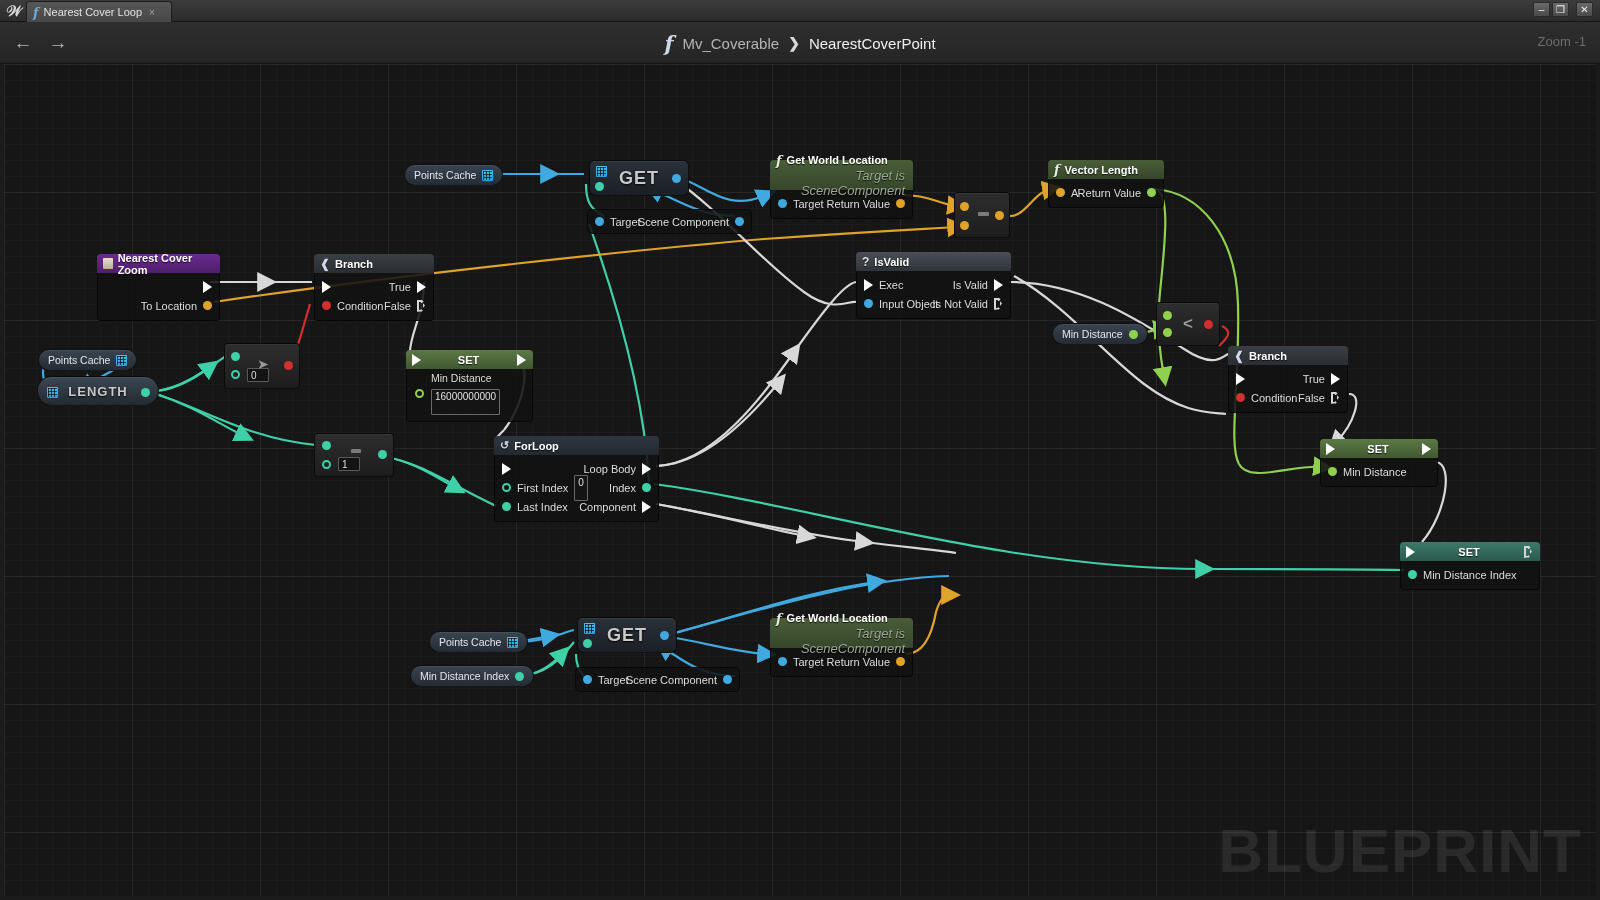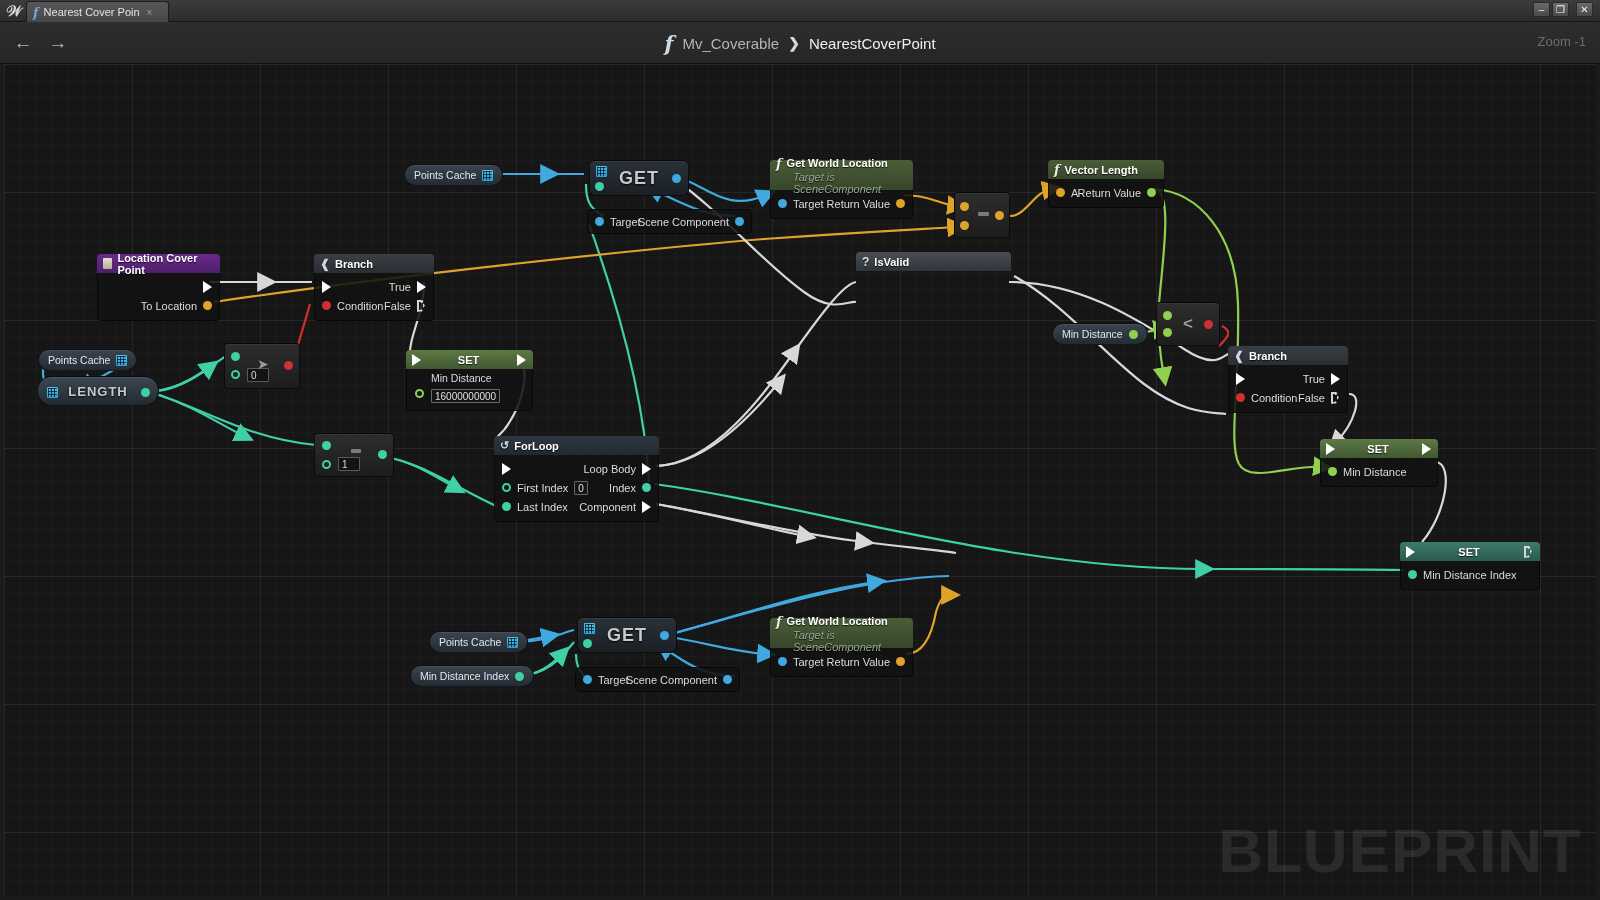--- a/index.html
+++ b/index.html
@@ -190,34 +190,34 @@
     display:flex; align-items:center; justify-content:center;
     color:#9a9a9a; font-size:17px; font-weight:bold;
   }
   .numfield{
     position:absolute; background:#131313; border:1px solid #5a5a5a;
     color:#dcdcdc; font-size:10px; padding:1px 3px; border-radius:1px;
     min-width:22px; height:14px; line-height:12px;
   }
   .valfield{
     background:#141414; border:1px solid #6a6a6a; color:#e0e0e0;
-    font-size:10px; padding:1px 3px; border-radius:1px; height:14px; line-height:12px;
+    font-size:10px; padding:1px 3px; border-radius:1px; height:26px; line-height:12px;
     display:inline-block;
   }
-  .subtitle{ font-size:11px; color:#9aa894; font-style:italic; font-weight:normal;}
+  .subtitle{ font-size:13px; color:#9aa894; font-style:italic; font-weight:normal;text-align:right;}
   .fnicon{ font-family:"DejaVu Serif", serif; font-style:italic; font-weight:bold; font-size:13px; color:#e7efe0;}
 </style>
 </head>
 <body>
 
 <div id="titlebar">
   <div id="ue-logo">𝒲</div>
   <div id="tab">
     <span class="fx">f</span>
-    <span class="tlabel">Nearest Cover Poin</span>
+    <span class="tlabel">Nearest Cover Loop</span>
     <span class="tclose">×</span>
   </div>
   <div class="wbtn" id="wmin">–</div>
   <div class="wbtn" id="wmax">❐</div>
   <div class="wbtn" id="wclose">✕</div>
 </div>
 
 <div id="toolbar">
   <div class="navarrow" id="nav-back">←</div>
   <div class="navarrow" id="nav-fwd">→</div>
@@ -332,21 +332,21 @@
 
       <path d="M660,572 C700,578 730,588 762,590" stroke="#3fa9e0" marker-end="url(#ab)"></path>
 
       <path d="M902,590 C920,590 928,570 932,548 C936,535 940,531 946,531" stroke="#e0a32a" marker-end="url(#av)"></path>
     </g>
   </svg>
 
   <div class="node" style="left:93px; top:190px; width:123px;">
     <div class="nhead head-purple">
       <span style="width:11px;height:11px;background:linear-gradient(#e8e0cf,#b9ad94);border-radius:1px;display:inline-block;"></span>
-      <span>Location Cover Point</span>
+      <span>Nearest Cover Zoom</span>
     </div>
     <div class="nbody">
       <div class="row">
         <span class="rgt">
             <span class="execout"></span>
           </span>
       </div>
       <div class="row">
         <span class="rgt">
           <span>To Location</span>
@@ -456,20 +456,42 @@
           <span class="pin fill" style="color:#8fd14f"></span>
         </span>
       </div>
     </div>
   </div>
 
   <div class="node" style="left:852px; top:188px; width:155px;">
     <div class="nhead head-isv">
       <span style="color:#e0e0e0;font-weight:bold;font-size:12px;">?</span>
       <span>IsValid</span>
+    </div>
+    <div class="nbody">
+      <div class="row">
+        <span class="lft">
+          <span class="execout"></span>
+          <span>Exec</span>
+        </span>
+        <span class="rgt">
+          <span>Is Valid</span>
+          <span class="execout"></span>
+        </span>
+      </div>
+      <div class="row">
+        <span class="lft">
+          <span class="pin fill" style="color:#3fa9e0"></span>
+          <span>Input Object</span>
+        </span>
+        <span class="rgt">
+          <span>Is Not Valid</span>
+          <span class="execoutline"></span>
+        </span>
+      </div>
     </div>
   </div>
 
   <div class="varpill" style="left:1048px; top:259px;">
     <span>Min Distance</span>
     <span class="pin fill" style="color:#8fd14f"></span>
   </div>
 
   <div class="opnode" style="left:1152px; top:238px; width:64px; height:44px;">
     <span class="pin fill" style="color:#8fd14f;position:absolute;left:6px;top:8px;"></span>

